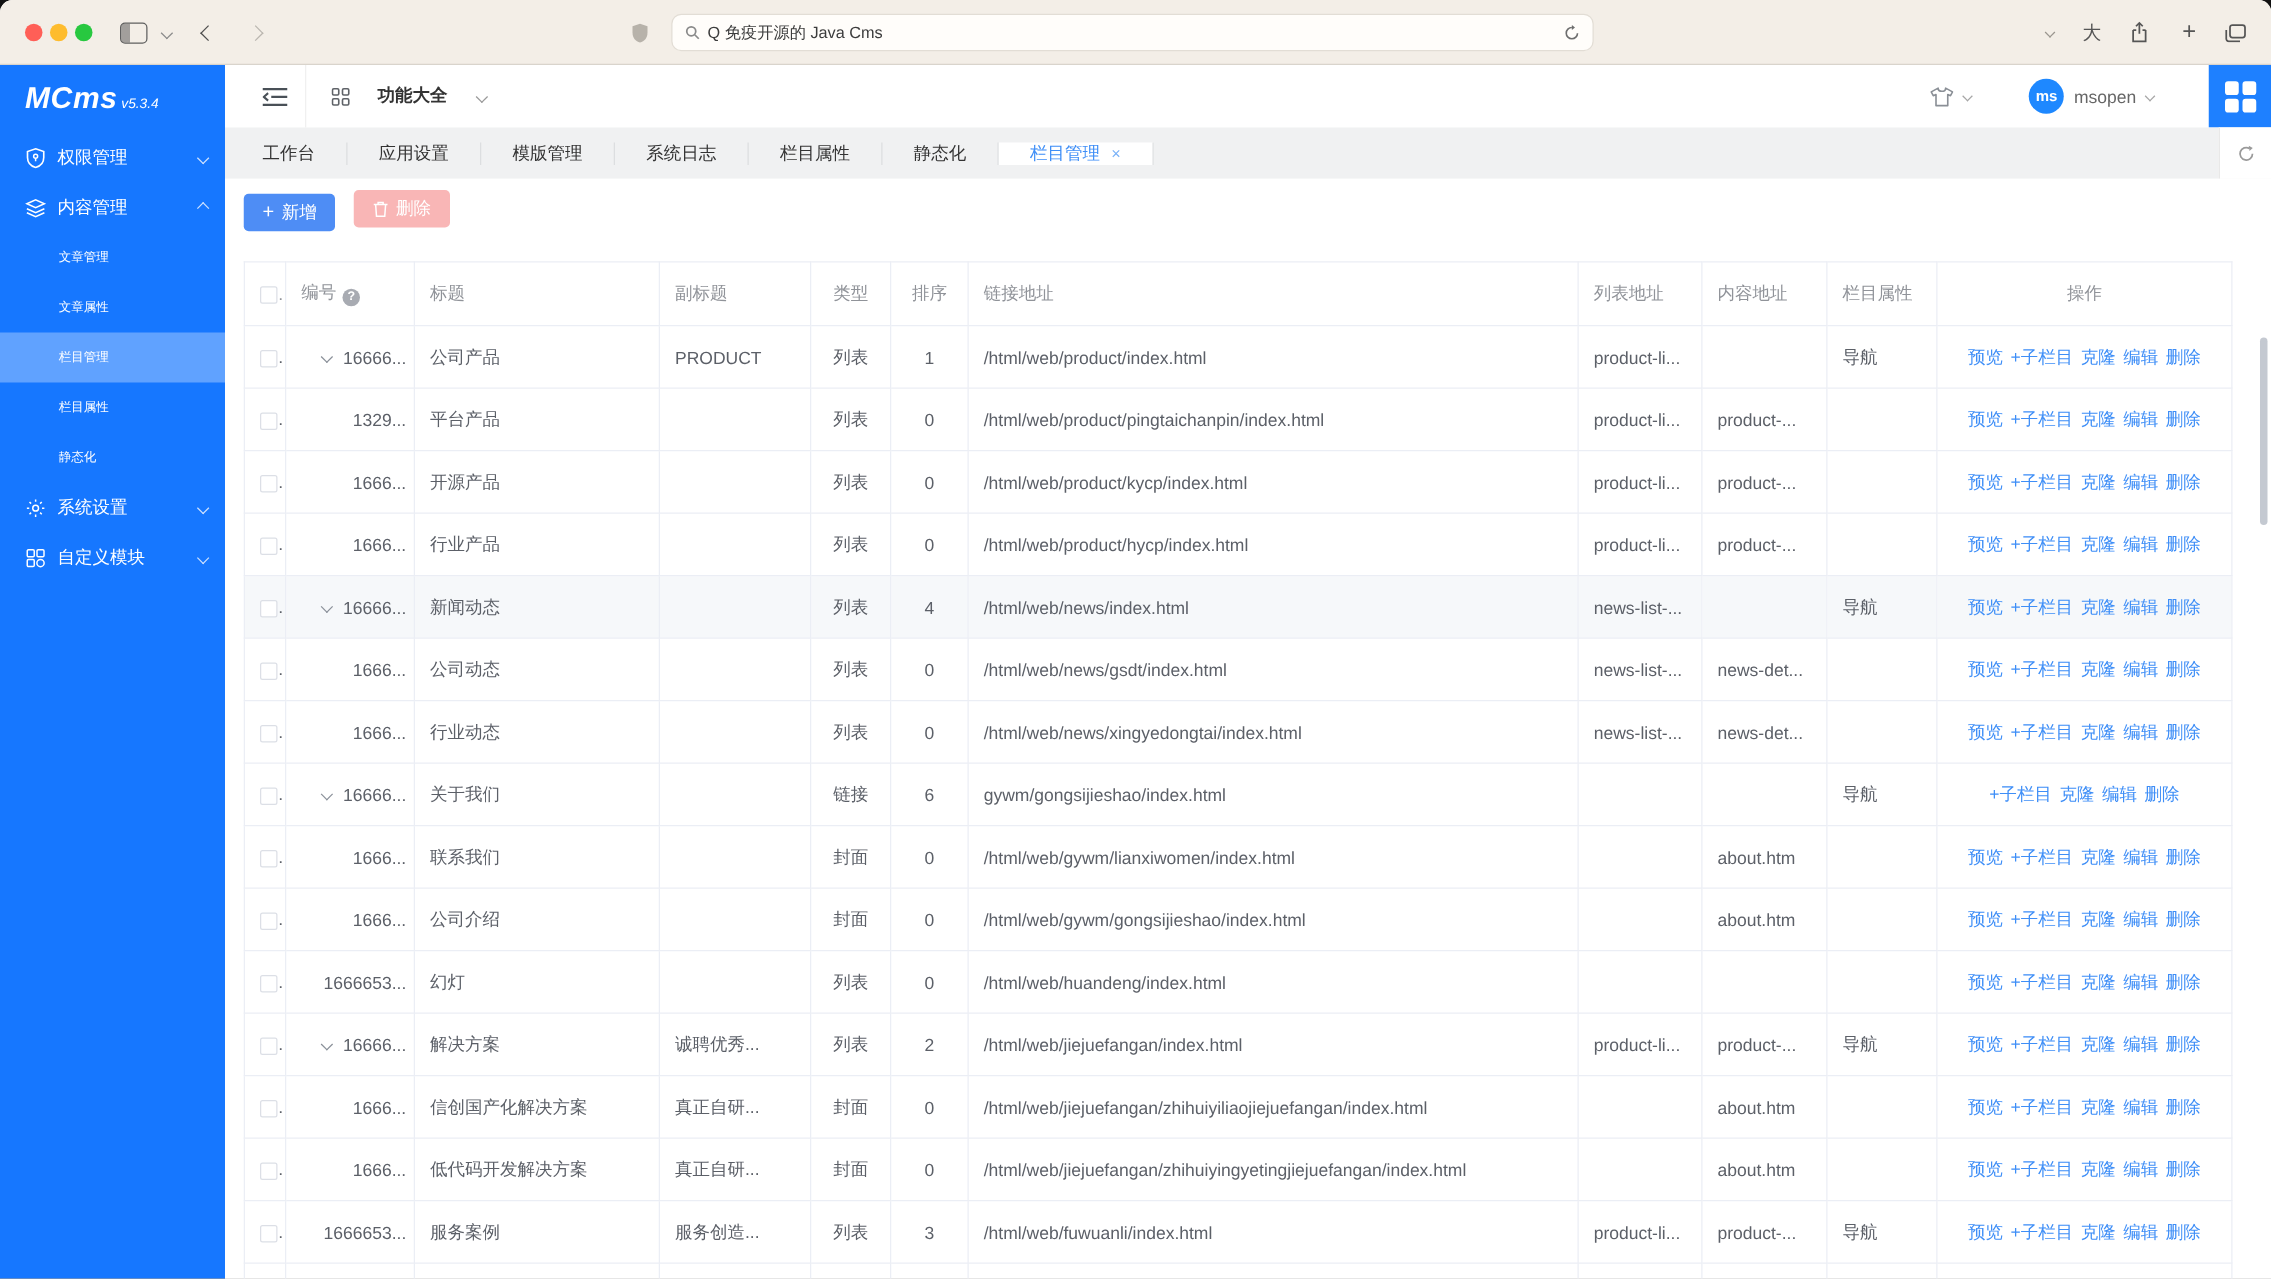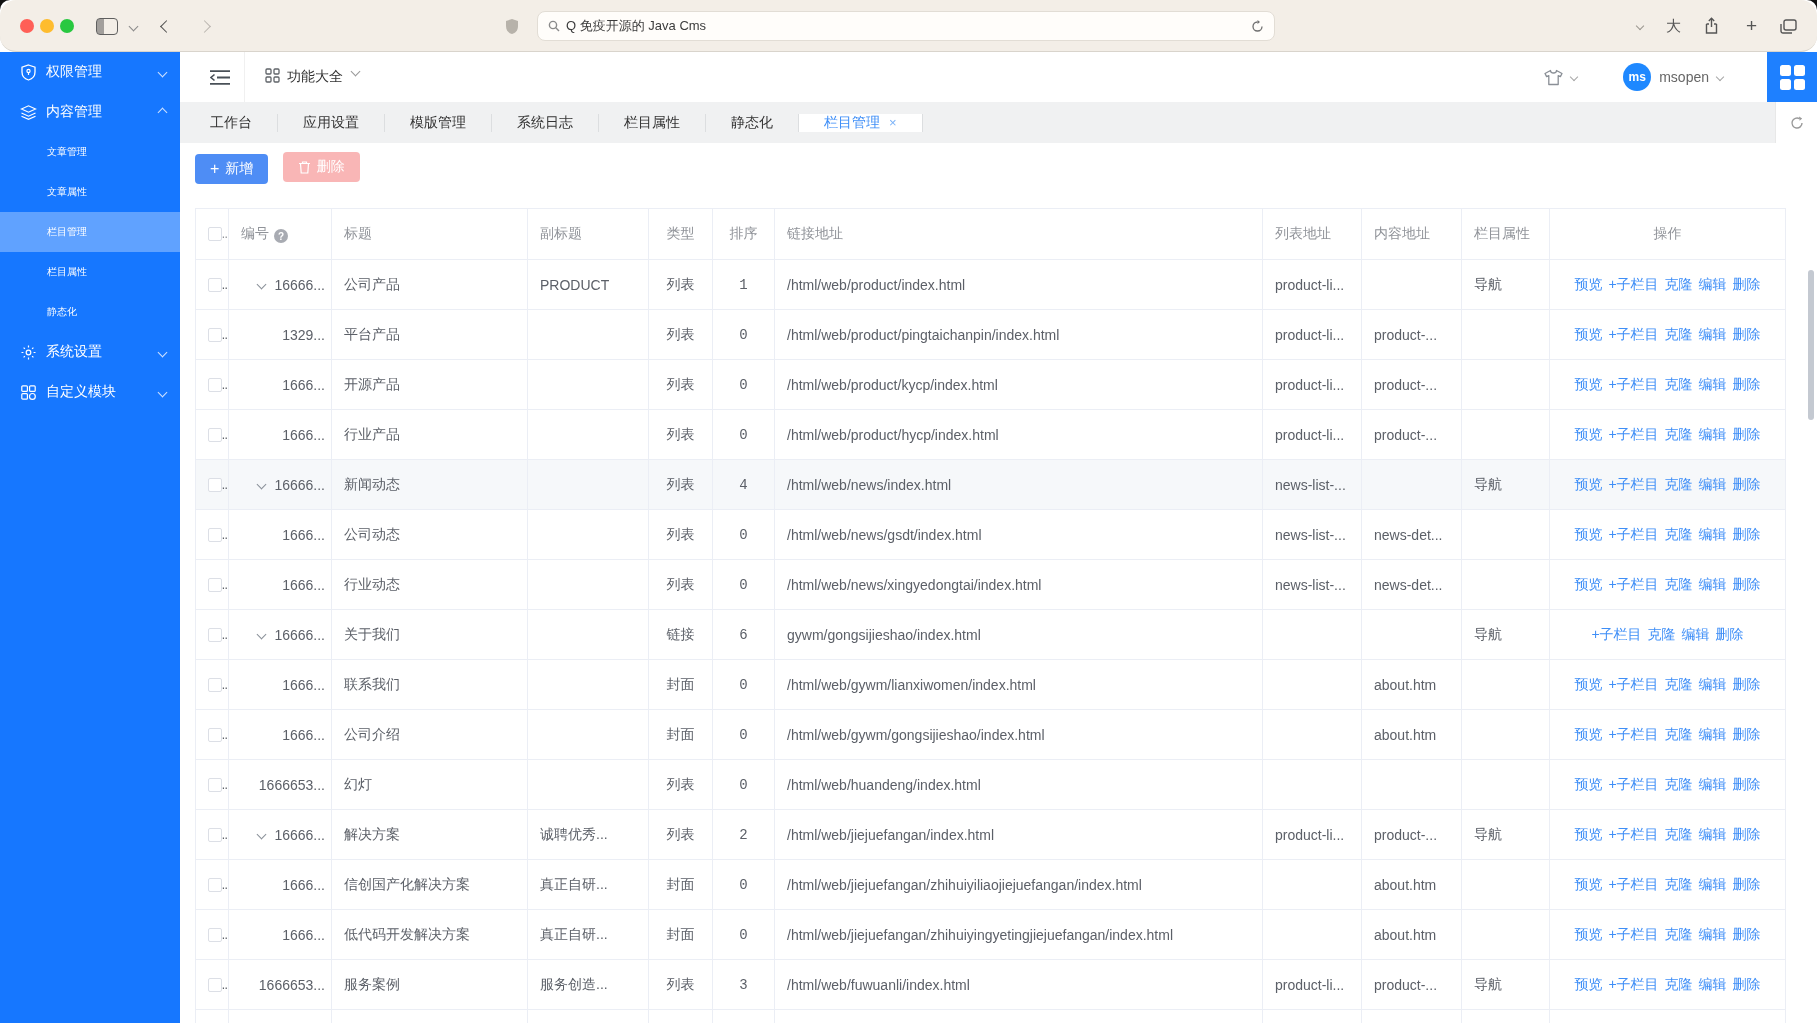--- a/index.html
+++ b/index.html
@@ -2,21 +2,21 @@
 <html><head>
 <meta charset="utf-8">
 <style>
   * { margin:0; padding:0; box-sizing:border-box; }
   html,body { background:#111; font-family:"Liberation Sans","DejaVu Sans",sans-serif; }
   .window { position:relative; width:1817px; height:1023px; background:#fff; overflow:hidden;
             border-radius:10px 10px 0 0; margin:0 auto; }
 
   
   .chrome { position:absolute; left:0; top:0; width:100%; height:52px; background:#f3eee7;
-            border-bottom:1px solid #d9d4cc;border-radius:16px; }
+            border-bottom:1px solid #d9d4cc; }
   .tl { position:absolute; top:19px; width:14px; height:14px; border-radius:50%; }
   .tl.red{ left:20px; background:#ff5f57; } .tl.yel{ left:40px; background:#febc2e; } .tl.grn{ left:60px; background:#28c840; }
   .chrome-ic { position:absolute; top:0; height:52px; display:flex; align-items:center; color:#5f5f5f; }
   .sb-toggle { width:22px; height:17px; border:1.6px solid #5f5f5f; border-radius:4px; position:relative; }
   .sb-toggle::after{ content:""; position:absolute; left:0; top:0; bottom:0; width:7px; background:#5f5f5f; opacity:.55; border-radius:2px 0 0 2px; }
   .cv { display:inline-block; width:7px; height:7px; border-right:1.7px solid currentColor; border-bottom:1.7px solid currentColor; transform:rotate(45deg); }
   .cv.up{ transform:rotate(225deg); } .cv.left{ transform:rotate(135deg); } .cv.right{ transform:rotate(-45deg); }
   .nav-arrow { font-size:0; }
   .nav-arrow .cv{ width:9px; height:9px; }
   .addr { position:absolute; left:537px; top:11px; width:738px; height:30px; background:#fffdfa;
@@ -40,21 +40,21 @@
   .nav-sub { height:40px; display:flex; align-items:center; padding-left:47px; font-size:10px; cursor:pointer; }
   .nav-sub.active { background:rgba(255,255,255,.32); }
 
   
   .main { flex:1; display:flex; flex-direction:column; background:#fff; min-width:0; }
 
   
   .appbar { height:50px; display:flex; align-items:center; flex:none; background:#fff; position:relative; }
   .fold { margin-left:30px; color:#495057; }
   .appbar .sep { width:1px; height:50px; background:#f0f0f0; margin-left:14px; }
-  .menu-entry { display:flex; align-items:flex-start; gap:7px; margin-left:20px; color:#333; font-size:14px; cursor:pointer; }
+  .menu-entry { display:flex; align-items:center; gap:22px; margin-left:20px; color:#333; font-size:14px; cursor:pointer;font-weight:bold; }
   .menu-entry .chev{ color:#999; margin-left:2px; }
   .appbar-right { margin-left:auto; display:flex; align-items:center; }
   .theme-entry { display:flex; align-items:center; gap:8px; color:#666; cursor:pointer; }
   .user-entry { display:flex; align-items:center; gap:8px; margin-left:46px; margin-right:44px; cursor:pointer; }
   .avatar { width:28px; height:28px; border-radius:50%; background:#1e88ff; color:#fff; font-size:12px; font-weight:bold;
             display:flex; align-items:center; justify-content:center; }
   .uname { color:#666; font-size:14px; }
   .grid-btn { width:50px; height:50px; background:#1e80ff; display:flex; align-items:center; justify-content:center; cursor:pointer; }
   .grid-btn .g { display:grid; grid-template-columns:11px 11px; grid-template-rows:11px 11px; gap:3px; }
   .grid-btn .g i { background:#fff; border-radius:2.5px; }
@@ -72,21 +72,21 @@
   .content { flex:1; background:#fff; padding:9px 0 0 15px; position:relative; }
   .btn { display:inline-flex; align-items:center; gap:6px; height:30px; padding:0 15px; border:none; border-radius:4px;
          font-size:14px; font-family:inherit; cursor:pointer; }
   .btn-add { background:#4e8df5; color:#fff; }
   .btn-del { background:#f9b6b6; color:#fff; margin-left:10px; cursor:not-allowed; }
 
   
   table.grid { border-collapse:collapse; table-layout:fixed; width:1590px; margin-top:24px; font-size:14px; color:#5c6068; }
   .grid th, .grid td { border:1px solid #ebeef5; height:50px; padding:0 12px; overflow:hidden; white-space:nowrap; text-overflow:ellipsis; }
   .grid th { color:#909399; font-weight:normal; background:#fff; height:51px; text-align:left; }
-  .grid th.ctr, .grid td.ctr { text-align:center;font-family:Liberation Mono, monospace; }
+  .grid th.ctr, .grid td.ctr { text-align:center; }
   .grid td.c-id { text-align:right; padding-right:6px; }
   .grid tr.shaded td { background:#f6f8fa; }
   .cb { display:inline-block; width:14px; height:14px; border:1px solid #dcdfe6; border-radius:2px; background:#fff; vertical-align:middle; }
   .help { display:inline-flex; width:14px; height:14px; border-radius:50%; background:#a8abb2; color:#fff; font-size:10px;
           align-items:center; justify-content:center; margin-left:5px; vertical-align:-2px; font-weight:bold; }
   .exp { display:inline-block; width:7px; height:7px; border-right:1.4px solid #8a9099; border-bottom:1.4px solid #8a9099;
          transform:rotate(45deg); margin-right:9px; vertical-align:2px; }
   td.c-ops { text-align:center; }
   a.op { color:#3e8ef7; text-decoration:none; margin:0 3px; }
   tr.partial td { height:16px; border-bottom:none; }
@@ -157,20 +157,24 @@
       <svg class="ic" width="17" height="15" viewBox="0 0 17 15">
           <rect x="4" y="1" width="12" height="10" rx="2" fill="none" stroke="#555" stroke-width="1.4"></rect>
           <path d="M12 14 H3 A2 2 0 0 1 1 12 V5" fill="none" stroke="#555" stroke-width="1.4"></path>
         </svg>
     </span>
   </div>
 
   <div class="app">
 
     <aside class="sidebar">
+      <div class="logo">
+        <span class="name">MCms</span>
+          <span class="ver">v5.3.4</span>
+      </div>
 
       <div class="nav-item">
         <span class="mi">
           <svg class="ic" width="17" height="17" viewBox="0 0 17 17">
               <path d="M8.5 1 L15 3.2 V8 C15 12.2 12.3 14.9 8.5 16 C4.7 14.9 2 12.2 2 8 V3.2 Z" fill="none" stroke="#fff" stroke-width="1.3"></path>
               <circle cx="8.5" cy="7" r="1.6" fill="none" stroke="#fff" stroke-width="1.2"></circle>
               <line x1="8.5" y1="8.6" x2="8.5" y2="11" stroke="#fff" stroke-width="1.2"></line>
             </svg>
         </span>
         <span>权限管理</span>

